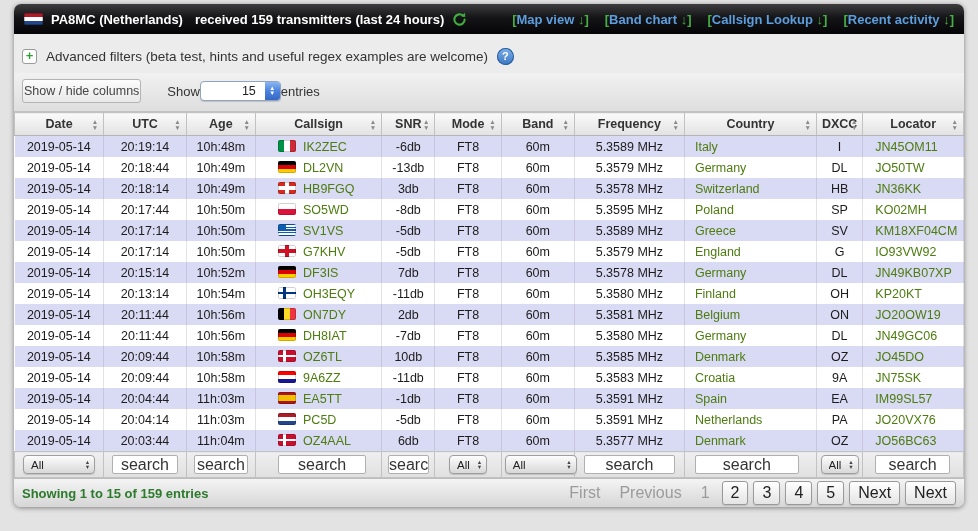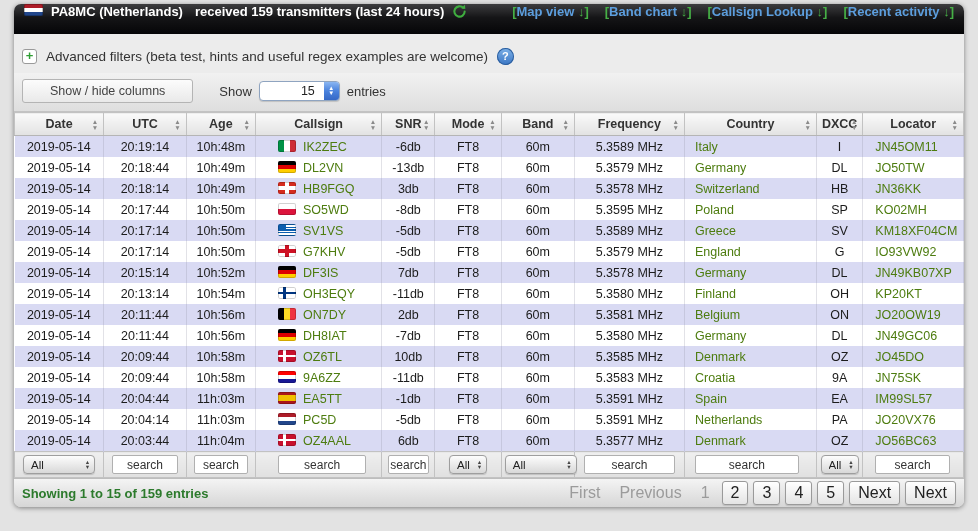--- a/index.html
+++ b/index.html
@@ -3,21 +3,21 @@
 <meta charset="utf-8">
 <style>
   * { margin:0; padding:0; box-sizing:border-box; }
   html,body { width:978px; height:531px; overflow:hidden; }
   body { background:#e3e3e3; font-family:"Liberation Sans","DejaVu Sans",sans-serif; }
 
   .widget { position:absolute; left:14px; top:4px; width:950px;
             border-radius:7px; box-shadow:0 1px 5px rgba(0,0,0,.45); background:#ececec; }
 
   
-  .titlebar { height:30px; border-radius:7px 7px 0 0; display:flex; 
+  .titlebar { height:30px; border-radius:7px 7px 0 0; display:flex; align-items:center;
               padding:0 10px; background:linear-gradient(#3d3d3f, #151517 45%, #050507);
               color:#fff; font-size:13px; font-weight:bold; }
   .flag { display:inline-block; width:19px; height:12px; border-radius:2px;
           box-shadow:0 0 0 1px rgba(0,0,0,.25) inset; background:#ccc; }
   .tb-title { margin-left:8px; }
   .tb-sub { margin-left:12px; }
   .refresh-icon { margin-left:8px; cursor:pointer; display:inline-flex; }
   .tb-links { margin-left:auto; display:flex; gap:16px; font-size:13px; }
   .tb-link { cursor:pointer; text-decoration:none; white-space:nowrap; }
   .tb-link .br, .tb-link .arr { color:#46b046; font-weight:bold; }
@@ -28,24 +28,24 @@
             font-size:13.5px; color:#333; background:#ececec; }
   .plus-box { width:15px; height:15px; background:#fff; border:1px solid #9a9a9a; border-radius:3px;
               color:#2f9e33; font-weight:bold; font-size:13px; line-height:12px; text-align:center; cursor:pointer; }
   .help-circle { width:17px; height:17px; border-radius:50%; background:linear-gradient(#7db1e8,#3a76c4);
                  color:#fff; font-weight:bold; font-size:11px; line-height:17px; text-align:center;
                  box-shadow:0 0 0 1px #2d5f9e inset; cursor:pointer; }
 
   
   .toolbar { display:flex; align-items:center; padding:6px 8px 8px 8px; font-size:13px; color:#333;
              background:linear-gradient(#f1f1f1,#dedede); border-bottom:1px solid #c3c3c3; }
-  .btn-showhide { font-family:inherit; font-size:12.5px; color:#444; padding:4px 27px;
+  .btn-showhide { font-family:inherit; font-size:12.5px; color:#444; padding:4px 1px;
                   border:1px solid #b4b4b4; border-radius:3px;
                   background:linear-gradient(#fcfcfc,#e9e9e9); cursor:pointer; }
-  .show-entries { display:flex; align-items:center; gap:7px; margin-left:26px; }
+  .show-entries { display:flex; align-items:center; margin-left:26px; }
   .entries-select { display:inline-flex; align-items:stretch; border:1px solid #8fa4c0; border-radius:4px;
                     overflow:hidden; background:#fff; cursor:pointer;
                     box-shadow:0 1px 1px rgba(0,0,0,.15);padding-left:32px; }
   .entries-select .val { padding:2px 9px 2px 9px; font-size:12.5px; color:#222; }
   .entries-select .stepper { width:15px; background:linear-gradient(#8ab6f2 0%,#4a82dd 50%,#3568c6 100%);
                              display:flex; flex-direction:column; align-items:center; justify-content:center;
                              color:#fff; font-size:6px; line-height:5.5px; }
   .search-all { margin-left:auto; display:flex; align-items:center; gap:8px; }
   .search-all input { width:165px; height:21px; border:1px solid #a9a9a9; border-radius:2px;
                       font-family:inherit; font-size:12px; padding:0 4px; background:#fff;
@@ -68,21 +68,21 @@
   td a { color:#4d7c0f; text-decoration:none; cursor:pointer;text-align:right; }
   td:nth-child(4) { text-align:left; padding-left:22px; }
   td:nth-child(9) { text-align:left; padding-left:10px; }
   td:nth-child(11){ text-align:left; padding-left:12px; }
   .row-flag { display:inline-block; width:18px; height:12px; border-radius:2px; margin-right:7px;
               vertical-align:-1px; box-shadow:0 0 0 1px rgba(0,0,0,.18) inset; }
 
   
   tfoot td { background:linear-gradient(#efefef,#e0e0e0); border:1px solid #c2c2c2; padding:3px 3px; text-align:center;text-decoration:underline; }
   tfoot input { width:88%; height:19px; border:1px solid #b0b0b0; border-radius:2px; background:#fff;
-                font-family:inherit; font-size:12px; color:#333; text-align:center; }
+                font-family:inherit; font-size:16px; color:#333; text-align:center; }
   .mac-select { display:inline-flex; align-items:center; justify-content:space-between;
                 border:1px solid #9e9e9e; border-radius:4px; background:linear-gradient(#fdfdfd,#d8d8d8);
                 box-shadow:0 1px 1px rgba(0,0,0,.15); padding:1px 4px 1px 7px; height:19px;
                 font-size:11.5px; color:#222; cursor:pointer; }
   .mac-select.wide { width:72px; }
   .mac-select.narrow { width:38px; }
   .mac-select.narrow .lbl { max-width:13px; overflow:hidden; }
   .mac-select .arrows { display:inline-flex; flex-direction:column; line-height:4.5px; font-size:5.5px; color:#444; }
 
   

